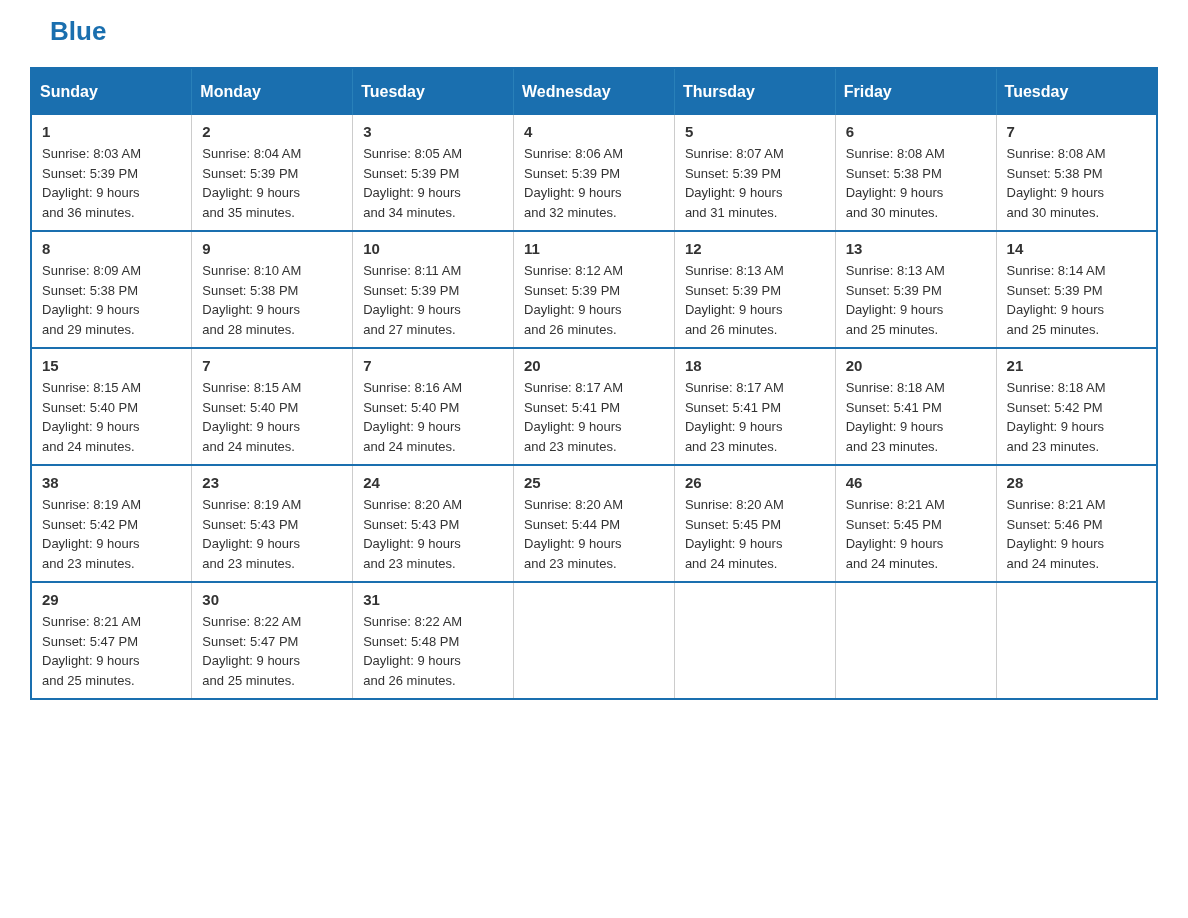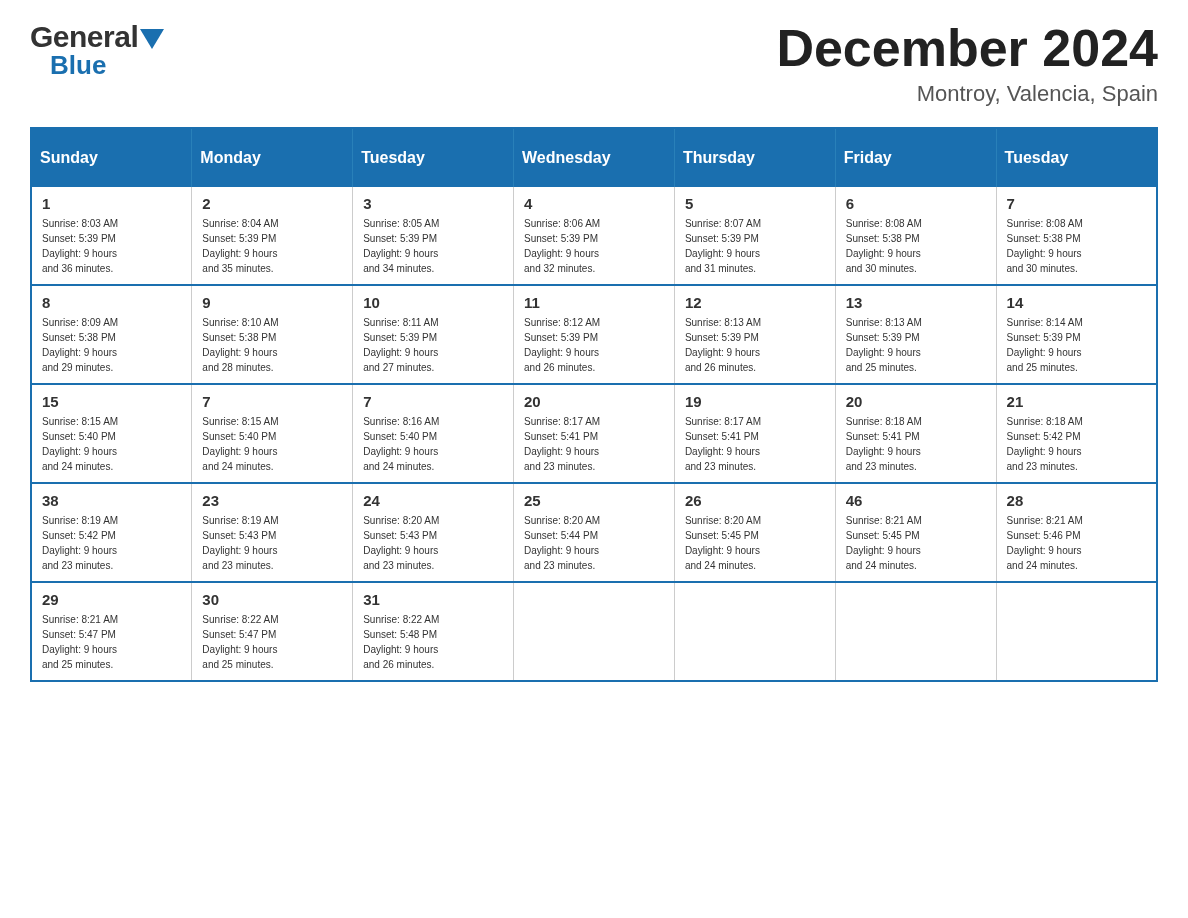--- a/index.html
+++ b/index.html
@@ -38,21 +38,21 @@
     .calendar {
       width: 100%;
       border-collapse: collapse;
       border: 2px solid #1a6faf;
     }
     .calendar th {
       background-color: #1a6faf;
       color: #fff;
       font-size: 16px;
       font-weight: bold;
-      padding: 20px 8px;
+      padding: 14px 8px;
       text-align: left;
       border-right: 1px solid #2980b9;
     }
     .calendar th:last-child { border-right: none; }
     .calendar td {
       vertical-align: top;
       padding: 8px 10px;
       border-right: 1px solid #ccc;
       border-bottom: 2px solid #1a6faf;
       width: 14.28%;
@@ -61,49 +61,39 @@
       min-height: 100px;
     }
     .calendar td:last-child { border-right: none; }
     .calendar tr:last-child td { border-bottom: none; }
     .day-number {
       font-size: 15px;
       font-weight: bold;
       margin-bottom: 4px;
     }
     .day-info {
-      font-size: 10px;
+      font-size: 13px;
       line-height: 1.5;
       color: #333;
     }
     .empty-cell {
       background: #fff;
     }
     
     .logo-svg-area {
       display: flex;
       align-items: center;
     }
   </style>
 </head>
 <body>
 
 <div class="header">
   <div class="logo">
-    <div class="logo-svg-area">
-      <span style="font-size:30px;font-weight:bold;color:#333;letter-spacing:-0.5px;">General</span>
-      <svg width="24" height="20" viewBox="0 0 24 20" style="margin-left:2px;margin-top:4px;">
-        <polygon points="0,0 24,0 12,20" fill="#1a6faf"></polygon>
-      </svg>
-    </div>
     <div style="font-size:26px;font-weight:bold;color:#1a6faf;margin-top:-4px;margin-left:20px;">Blue</div>
-  </div>
-  <div class="title-block">
-    <div class="month-title">December 2024</div>
-    <div class="location">Montroy, Valencia, Spain</div>
   </div>
 </div>
 
 <table class="calendar">
   <thead>
     <tr>
     <th>Sunday</th>
         <th>Monday</th>
         <th>Tuesday</th>
         <th>Wednesday</th>
@@ -184,21 +174,21 @@
         </td>
         <td>
           <div class="day-number">7</div>
           <div class="day-info">Sunrise: 8:16 AM<br>Sunset: 5:40 PM<br>Daylight: 9 hours<br>and 24 minutes.</div>
         </td>
         <td>
           <div class="day-number">20</div>
           <div class="day-info">Sunrise: 8:17 AM<br>Sunset: 5:41 PM<br>Daylight: 9 hours<br>and 23 minutes.</div>
         </td>
         <td>
-          <div class="day-number">19</div>
+          <div class="day-number">18</div>
           <div class="day-info">Sunrise: 8:17 AM<br>Sunset: 5:41 PM<br>Daylight: 9 hours<br>and 23 minutes.</div>
         </td>
         <td>
           <div class="day-number">20</div>
           <div class="day-info">Sunrise: 8:18 AM<br>Sunset: 5:41 PM<br>Daylight: 9 hours<br>and 23 minutes.</div>
         </td>
         <td>
           <div class="day-number">21</div>
           <div class="day-info">Sunrise: 8:18 AM<br>Sunset: 5:42 PM<br>Daylight: 9 hours<br>and 23 minutes.</div>
         </td>

